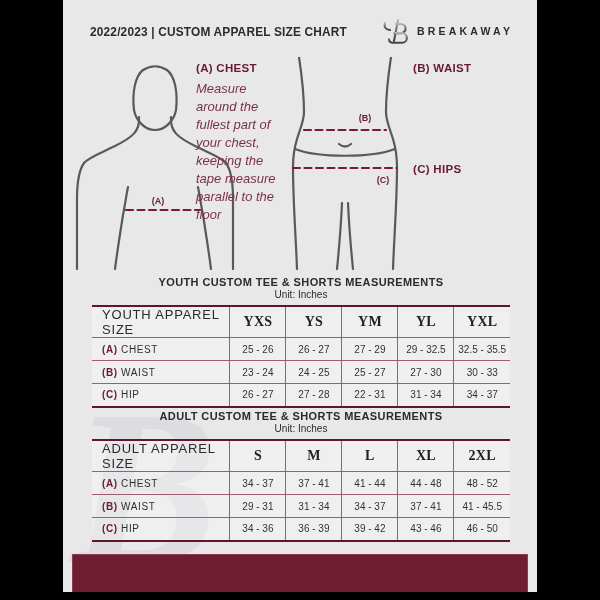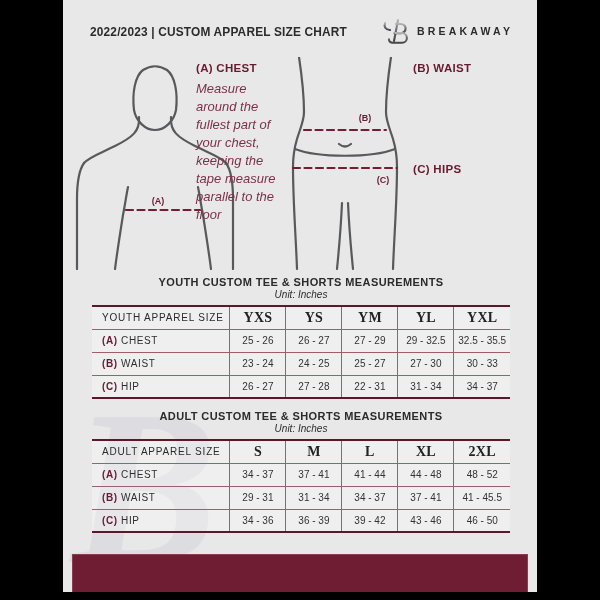--- a/index.html
+++ b/index.html
@@ -35,29 +35,29 @@
   
   .watermark { position:absolute; left:8px; top:378px; z-index:0;
     font-family:"Liberation Serif", serif; font-style:italic; font-weight:bold;
     font-size:220px; line-height:1; color:#dddde1; }
 
   
   .tbl-section { position:absolute; left:29px; width:418px; z-index:2; }
   .youth-section { top:276px; }
   .adult-section { top:410px; }
   .tbl-title { text-align:center; font-weight:bold; font-size:11px; color:#2b2b2b; letter-spacing:0.4px; }
-  .tbl-unit  { text-align:center; font-style:italic; font-size:10px; color:#2b2b2b; margin-top:1px; }
+  .tbl-unit  { text-align:center; font-size:10px; color:#2b2b2b; margin-top:1px; }
   table { width:100%; border-collapse:collapse; table-layout:fixed; margin-top:5px;
     border-top:2px solid #5e1628; border-bottom:2px solid #5e1628; background:rgba(255,255,255,0.30); }
   th, td { height:23px; font-size:10px; color:#333; text-align:center; font-weight:normal;
     border-top:1px solid #a05d6c; border-left:1px solid #a05d6c; }
   thead th { border-top:none; }
   tr > *:first-child { border-left:none; }
   th.label-col, td.label-col { width:33%; text-align:left; padding-left:10px; }
-  thead th.label-col { font-size:10px; letter-spacing:0.8px; color:#2b2b2b; }
+  thead th.label-col { font-size:13px; letter-spacing:0.8px; color:#2b2b2b; }
   thead th.size-col  { font-weight:bold; font-size:14px; color:#222; letter-spacing:0.3px;font-family:Liberation Serif, serif; }
   td.label-col { letter-spacing:0.6px; color:#2e2e2e; }
   td.label-col .key { color:#681a30; font-weight:bold; }
 
   
   .footer-bar { position:absolute; left:9px; top:554px; width:456px; height:46px;
     background:#6f1d33; border:1px solid #8d3b50; z-index:4; }
 </style>
 </head>
 <body>

